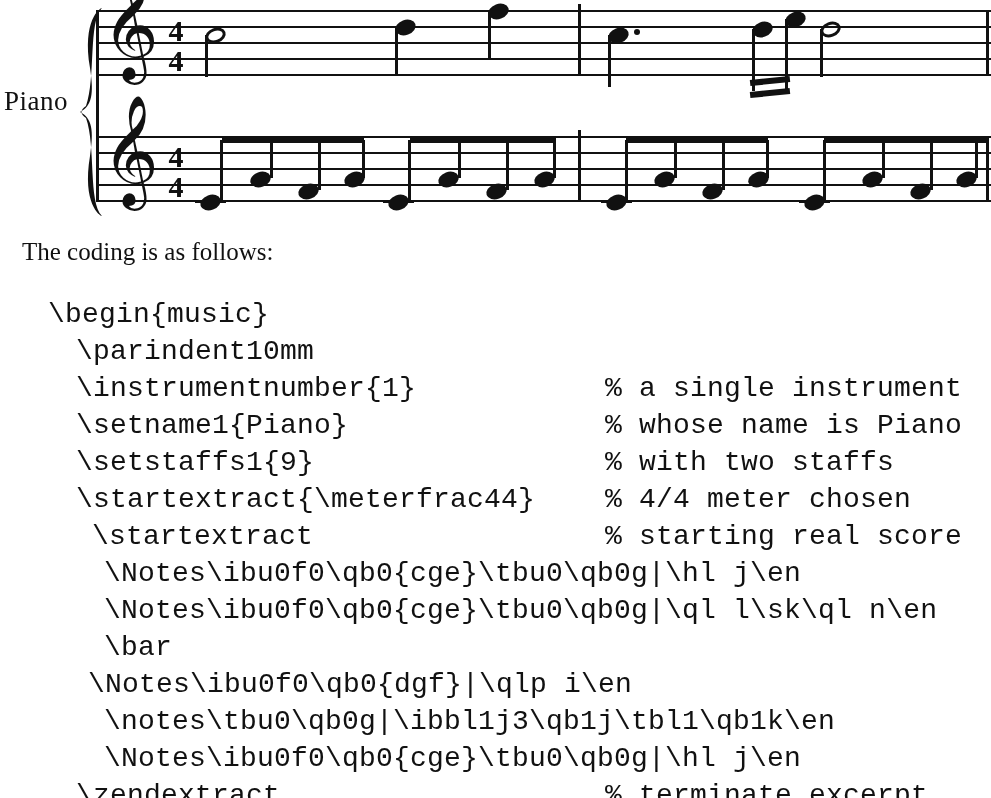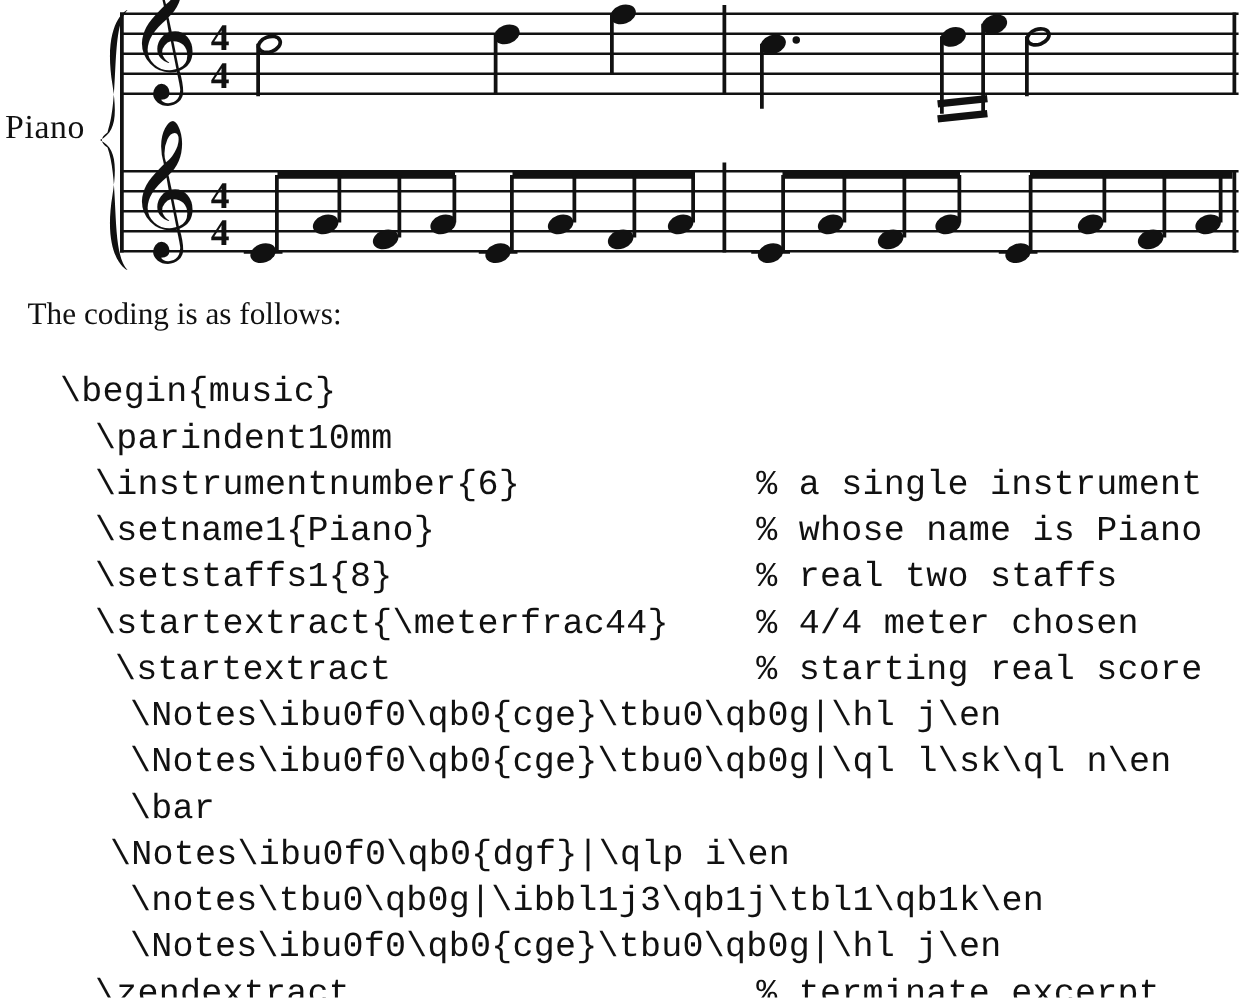--- a/index.html
+++ b/index.html
@@ -303,23 +303,23 @@
   <div class="barline" id="barline-mid-lower"></div>
   <div class="barline" id="barline-end-upper"></div>
   <div class="barline" id="barline-end-lower"></div>
 </div>
 
 <div id="prose">The coding is as follows:</div>
 
 <div id="code-block">
     <div class="code-line"><span class="code-text" style="left: 48px;">\begin{music}</span></div>
     <div class="code-line"><span class="code-text" style="left: 76px;">\parindent10mm</span></div>
-    <div class="code-line"><span class="code-text" style="left: 76px;">\instrumentnumber{6}</span><span class="code-comment">% a single instrument</span></div>
+    <div class="code-line"><span class="code-text" style="left: 76px;">\instrumentnumber{1}</span><span class="code-comment">% a single instrument</span></div>
     <div class="code-line"><span class="code-text" style="left: 76px;">\setname1{Piano}</span><span class="code-comment">% whose name is Piano</span></div>
-    <div class="code-line"><span class="code-text" style="left: 76px;">\setstaffs1{8}</span><span class="code-comment">% real two staffs</span></div>
+    <div class="code-line"><span class="code-text" style="left: 76px;">\setstaffs1{9}</span><span class="code-comment">% with two staffs</span></div>
     <div class="code-line"><span class="code-text" style="left: 76px;">\startextract{\meterfrac44}</span><span class="code-comment">% 4/4 meter chosen</span></div>
     <div class="code-line"><span class="code-text" style="left: 76px; margin-left: 16px;">\startextract</span><span class="code-comment">% starting real score</span></div>
     <div class="code-line"><span class="code-text" style="left: 104px;">\Notes\ibu0f0\qb0{cge}\tbu0\qb0g|\hl j\en</span></div>
     <div class="code-line"><span class="code-text" style="left: 104px;">\Notes\ibu0f0\qb0{cge}\tbu0\qb0g|\ql l\sk\ql n\en</span></div>
     <div class="code-line"><span class="code-text" style="left: 104px;">\bar</span></div>
     <div class="code-line"><span class="code-text" style="left: 88px;">\Notes\ibu0f0\qb0{dgf}|\qlp i\en</span></div>
     <div class="code-line"><span class="code-text" style="left: 104px;">\notes\tbu0\qb0g|\ibbl1j3\qb1j\tbl1\qb1k\en</span></div>
     <div class="code-line"><span class="code-text" style="left: 104px;">\Notes\ibu0f0\qb0{cge}\tbu0\qb0g|\hl j\en</span></div>
     <div class="code-line"><span class="code-text" style="left: 76px;">\zendextract</span><span class="code-comment">% terminate excerpt</span></div>
   </div>

